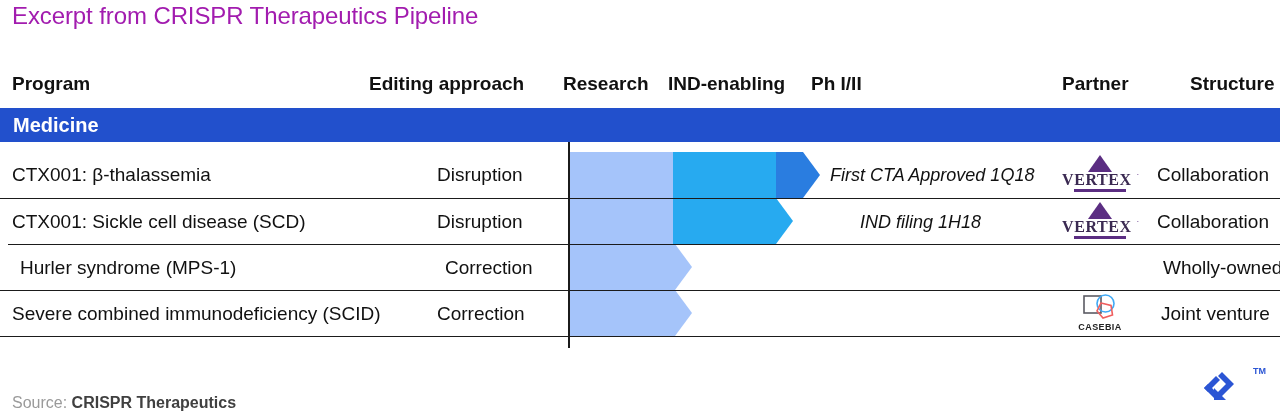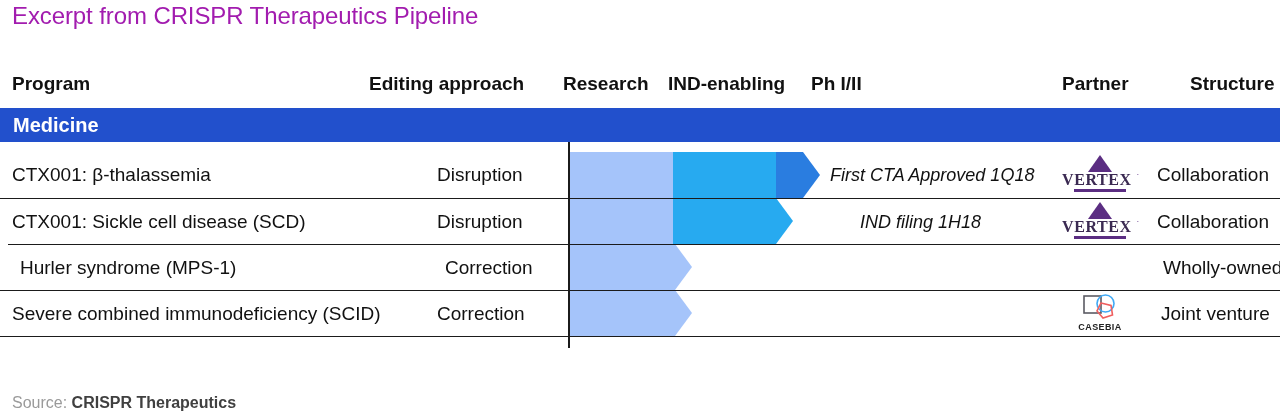--- a/index.html
+++ b/index.html
@@ -231,14 +231,22 @@
     </div>
 
     <div class="vdiv"></div>
   </div>
 
   <div class="source">
     <span class="lbl">Source:</span>
     <span class="val">CRISPR Therapeutics</span>
   </div>
 
+  <div class="brand">
+    <span class="tm">TM</span>
+    <svg width="52" height="44" viewBox="0 0 52 44">
+      <polygon points="26,6 38,18 26,30 30,34 18,34 18,22 22,26 30,18 22,10" fill="#2b55d4"></polygon>
+      <polygon points="8,22 20,10 24,14 12,26" fill="#2b55d4"></polygon>
+      <polygon points="8,22 20,34 24,30 12,18" fill="#2b55d4"></polygon>
+    </svg>
+  </div>
 
 </div>
 
 </body></html>

